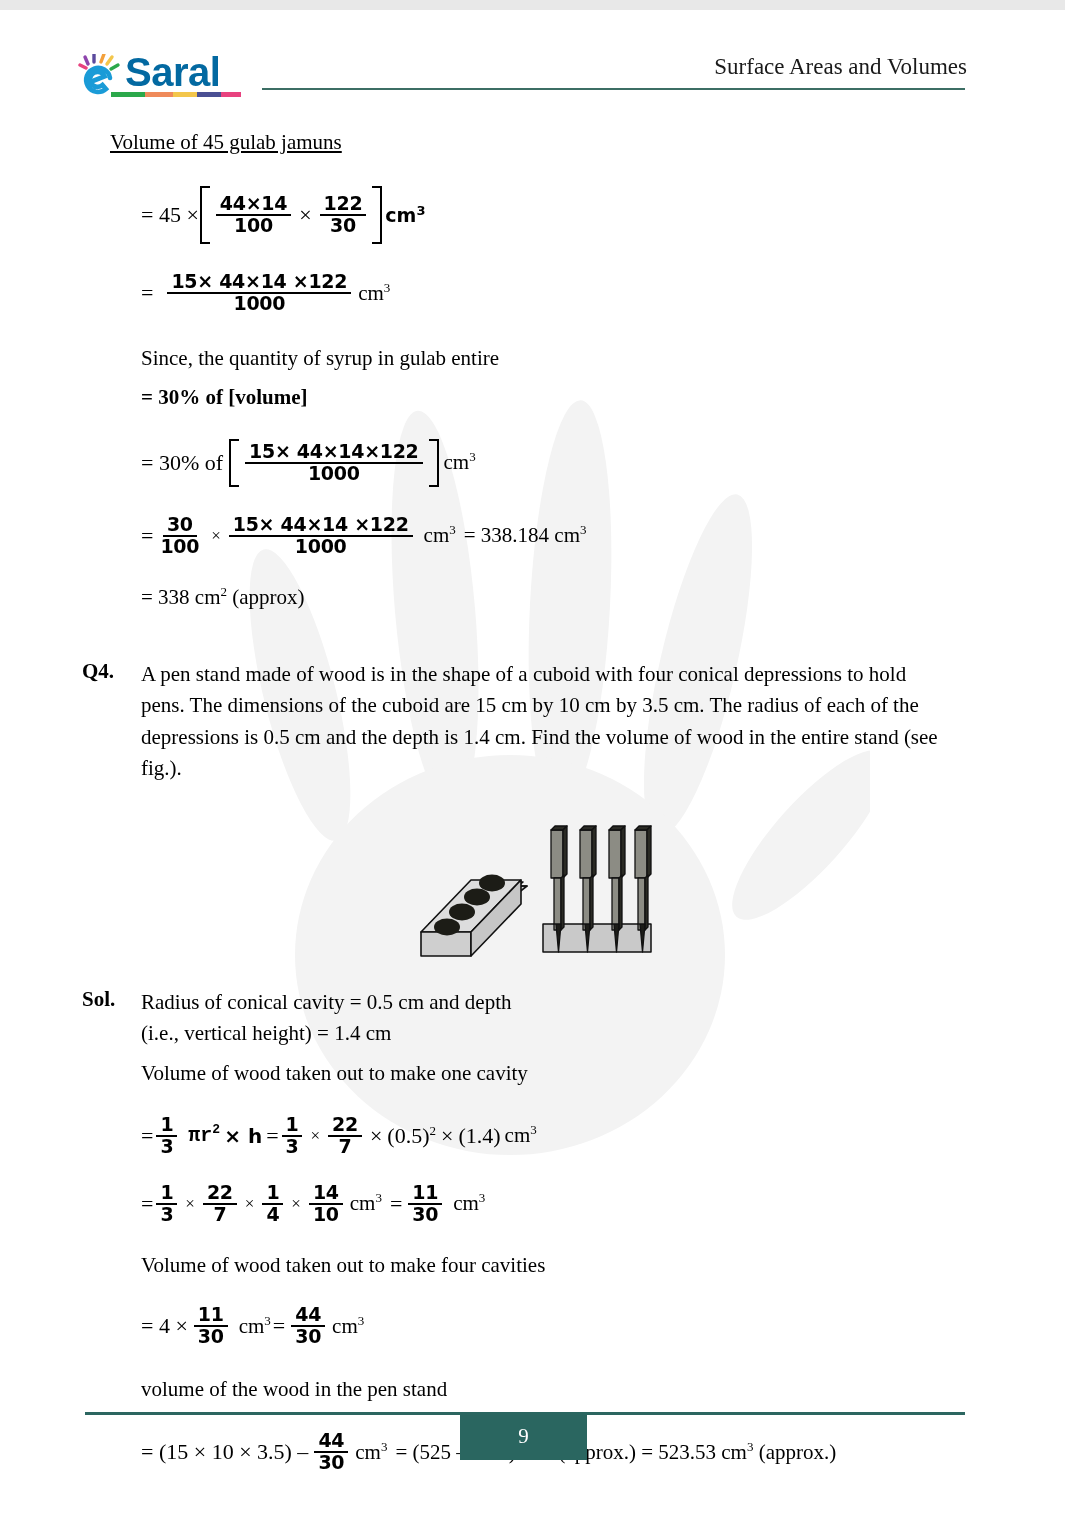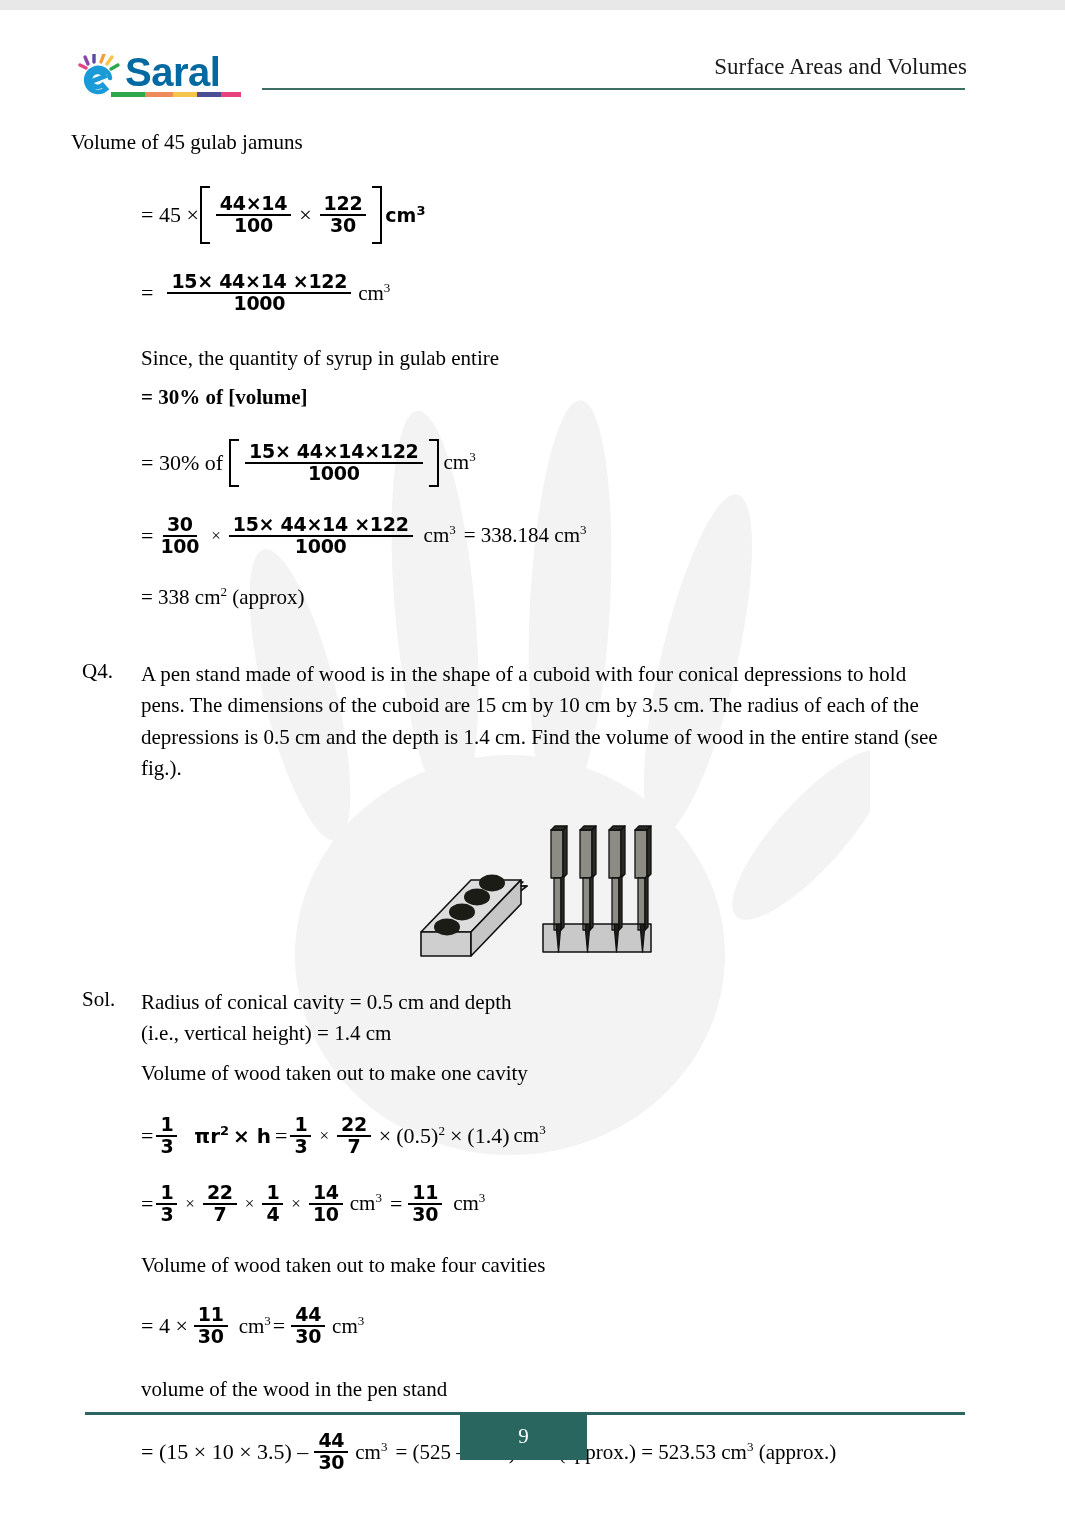--- a/index.html
+++ b/index.html
@@ -97,21 +97,21 @@
     top: 120px;
     width: 1065px;
     z-index: 2;
   }
 
   .txt {
     font-size: 21px;
     line-height: 1.35;
     color: #000;
   }
-  .indent-1 { margin-left: 71px; }
+  .indent-1 { margin-left: 110px; text-decoration: underline; }
   .indent-2 { margin-left: 141px; }
   .indent-3 { margin-left: 141px; }
 
   
   .math {
     display: flex;
     align-items: center;
     font-size: 22px;
     line-height: 1;
     white-space: nowrap;
@@ -155,21 +155,21 @@
     align-items: center;
     padding: 3px 3px;
   }
 
   
   .qrow {
     display: flex;
     margin-left: 82px;
   }
   .qlabel {
-    font-weight: normal;
+    font-weight: bold;
     font-size: 21px;
     width: 59px;
     flex: none;
   }
   .qbody {
     font-size: 21px;
     line-height: 1.49;
     width: 800px;
   }
 
@@ -405,21 +405,21 @@
         <div style="margin-top:8px;">Volume of wood taken out to make one cavity</div>
       </div>
     </div>
 
     <div class="math indent-3" style="margin-top:26px;">
       <span>=</span>
       <span class="frac">
         <span class="num">1</span>
         <span class="den">3</span>
       </span>
-      <span class="bold-m" style="margin-left:14px;"><span>πr</span><span class="sup">2</span></span>
+      <span class="bold-m" style="margin-left:8px;font-family:Liberation Mono, monospace;"><span>πr</span><span class="sup">2</span></span>
       <span class="bold-m" style="margin-left:4px;">× h</span>
       <span style="margin-left:4px;">=</span>
       <span class="frac">
         <span class="num">1</span>
         <span class="den">3</span>
       </span>
       <span class="op" style="font-size:17px;">×</span>
       <span class="frac">
         <span class="num">22</span>
         <span class="den">7</span>

